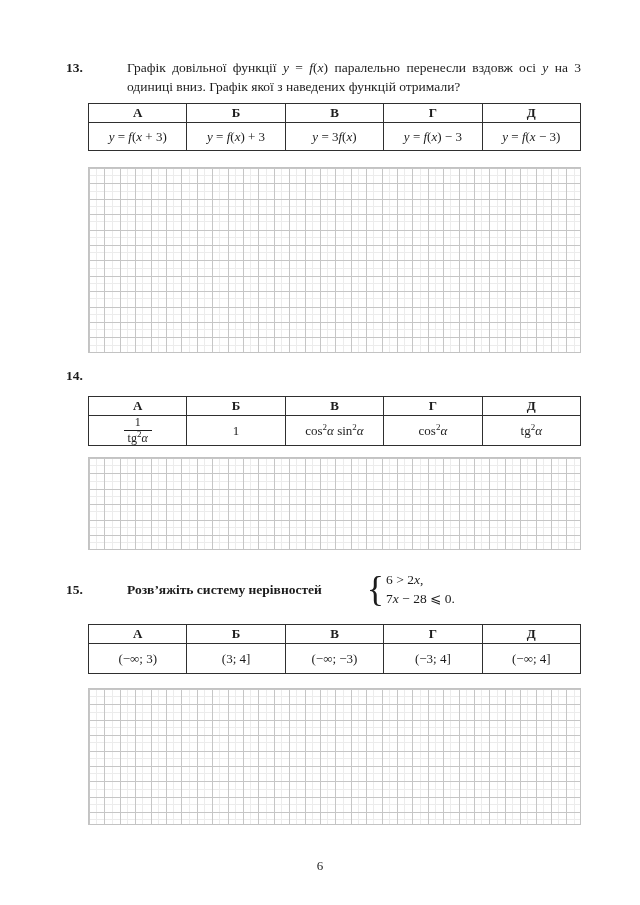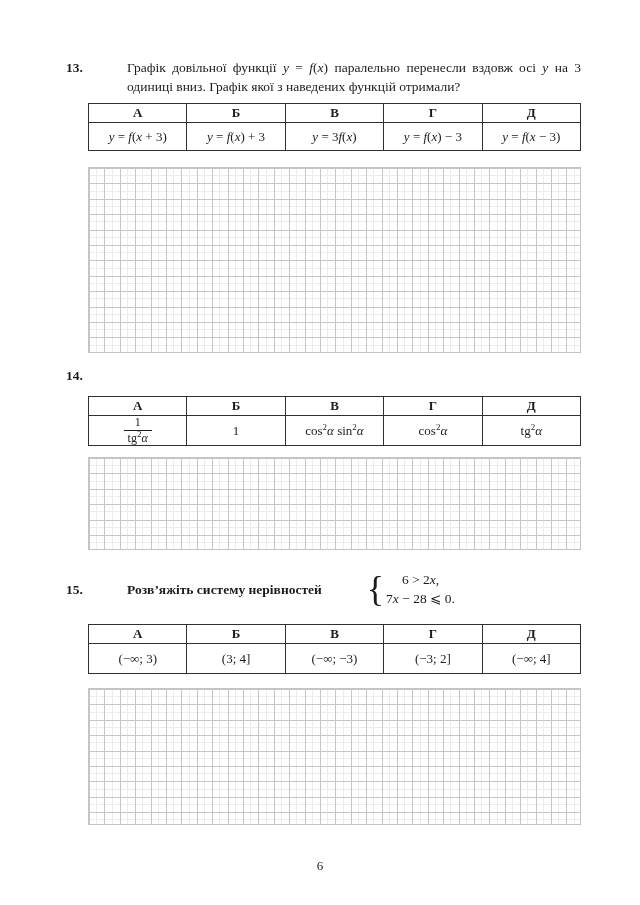--- a/index.html
+++ b/index.html
@@ -39,21 +39,21 @@
     background-image:
       repeating-linear-gradient(to right,#c6c6c6 0,#c6c6c6 1px,transparent 1px,transparent 15.4px),
       repeating-linear-gradient(to bottom,#c6c6c6 0,#c6c6c6 1px,transparent 1px,transparent 15.4px),
       repeating-linear-gradient(to right,transparent 0,transparent 7.2px,#ececec 7.2px,#ececec 8.2px,transparent 8.2px,transparent 15.4px),
       repeating-linear-gradient(to bottom,transparent 0,transparent 7.2px,#ececec 7.2px,#ececec 8.2px,transparent 8.2px,transparent 15.4px);
   }
 
   
   .sys{display:flex;align-items:center;}
   .brace{font-size:36px;font-weight:400;line-height:1;margin:0 2px 0 8px;color:#1c1c1c;}
-  .syslines{font-size:13.5px;line-height:19px;text-align:center;}
+  .syslines{font-size:13.5px;line-height:19px;}
 
   .pagenum{left:0;width:640px;text-align:center;font-size:13px;}
 </style>
 </head>
 <body>
 
 <div class="abs q" style="left:66px;top:58px;width:515px;">
   <div class="qnum">13.</div>
   <div class="qtext">Графік довільної функції <i>y</i> = <i>f</i>(<i>x</i>) паралельно перенесли вздовж осі <i>y</i> на 3 одиниці вниз. Графік якої з наведених функцій отримали?</div>
 </div>
@@ -133,21 +133,21 @@
       <th>В</th>
       <th>Г</th>
       <th>Д</th>
     </tr>
   </thead>
   <tbody>
     <tr>
       <td class="cell">(−∞; 3)</td>
       <td class="cell">(3; 4]</td>
       <td class="cell">(−∞; −3)</td>
-      <td class="cell">(−3; 2]</td>
+      <td class="cell">(−3; 4]</td>
       <td class="cell">(−∞; 4]</td>
     </tr>
   </tbody>
 </table>
 
 <div class="grid abs" style="left:88px;top:688px;height:135px;"></div>
 
 <div class="abs pagenum" style="top:858px;">6</div>
 
 </body></html>

